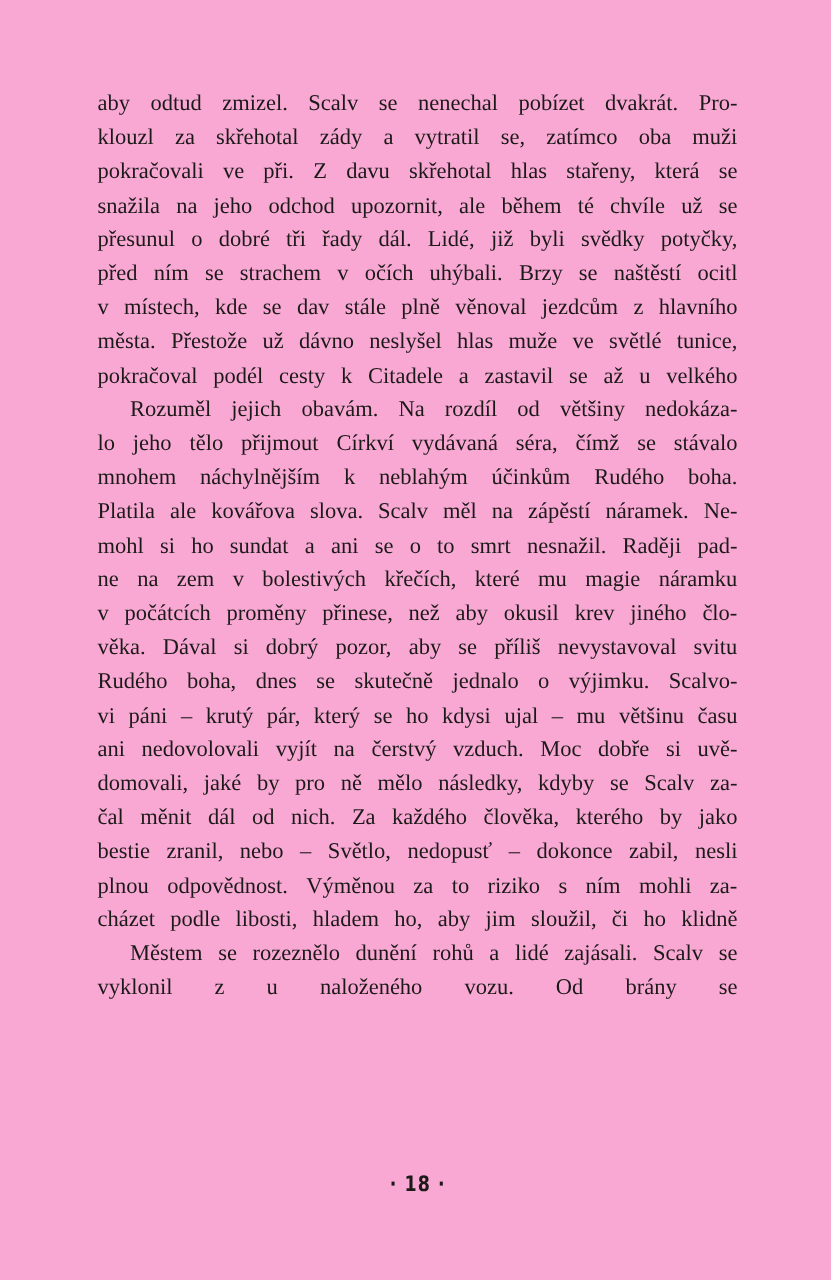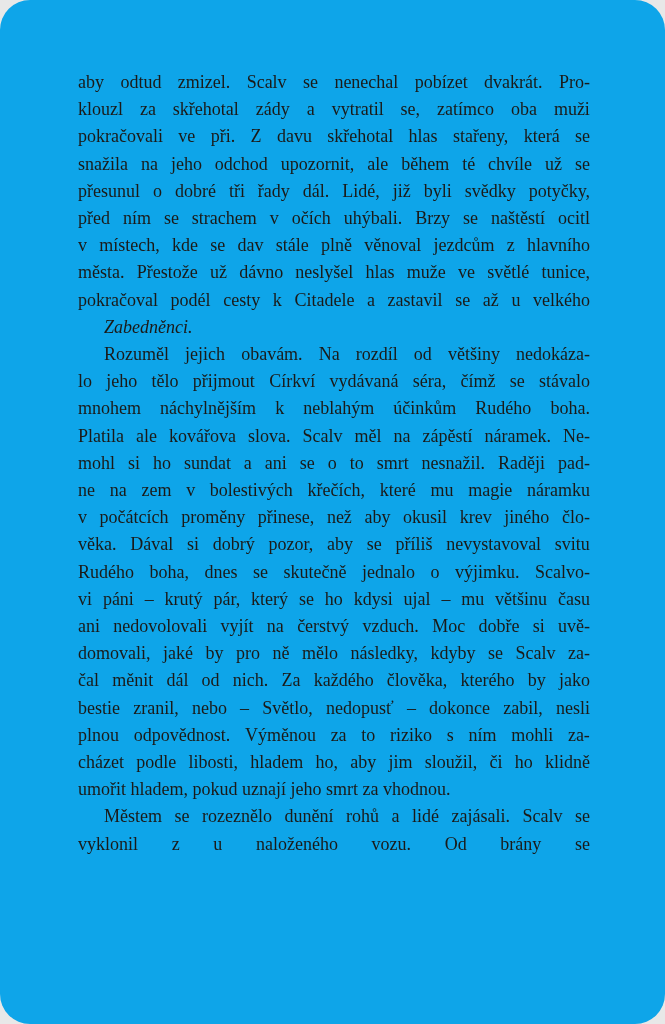--- a/index.html
+++ b/index.html
@@ -4,25 +4,24 @@
 <style>
   html, body {
     margin: 0;
     padding: 0;
     background: #e8e8e8;
   }
   .page {
     position: relative;
     width: 665px;
     height: 1024px;
-    background: #0ea5e9;
+    background: #f9a8d4;
     overflow: hidden;
     font-family: "Liberation Serif", "DejaVu Serif", serif;
     color: #1b1a18;
-    border-radius: 30px;
   }
   .text-block {
     position: absolute;
     left: 78px;
     top: 69px;
     width: 512px;
   }
   .para { margin: 0; padding: 0; }
   .para.italic { font-style: italic; }
   .line {
@@ -166,23 +165,20 @@
           <span>k</span>
           <span>Citadele</span>
           <span>a</span>
           <span>zastavil</span>
           <span>se</span>
           <span>až</span>
           <span>u</span>
           <span>velkého</span>
         </div>
       </div>
-      <div class="para italic">
-        <div class="line indent">Zabedněnci.</div>
-      </div>
       <div class="para">
         <div class="line indent j">
           <span>Rozuměl</span>
           <span>jejich</span>
           <span>obavám.</span>
           <span>Na</span>
           <span>rozdíl</span>
           <span>od</span>
           <span>většiny</span>
           <span>nedokáza-</span>
@@ -366,21 +362,20 @@
           <span>libosti,</span>
           <span>hladem</span>
           <span>ho,</span>
           <span>aby</span>
           <span>jim</span>
           <span>sloužil,</span>
           <span>či</span>
           <span>ho</span>
           <span>klidně</span>
         </div>
-        <div class="line">umořit hladem, pokud uznají jeho smrt za vhodnou.</div>
       </div>
       <div class="para">
         <div class="line indent j">
           <span>Městem</span>
           <span>se</span>
           <span>rozeznělo</span>
           <span>dunění</span>
           <span>rohů</span>
           <span>a</span>
           <span>lidé</span>
@@ -393,13 +388,16 @@
           <span>z</span>
           <span>u</span>
           <span>naloženého</span>
           <span>vozu.</span>
           <span>Od</span>
           <span>brány</span>
           <span>se</span>
         </div>
       </div>
     </div>
+  <div class="footer">
+    <span class="page-number">· 18 ·</span>
+  </div>
 </div>
 
 </body></html>

